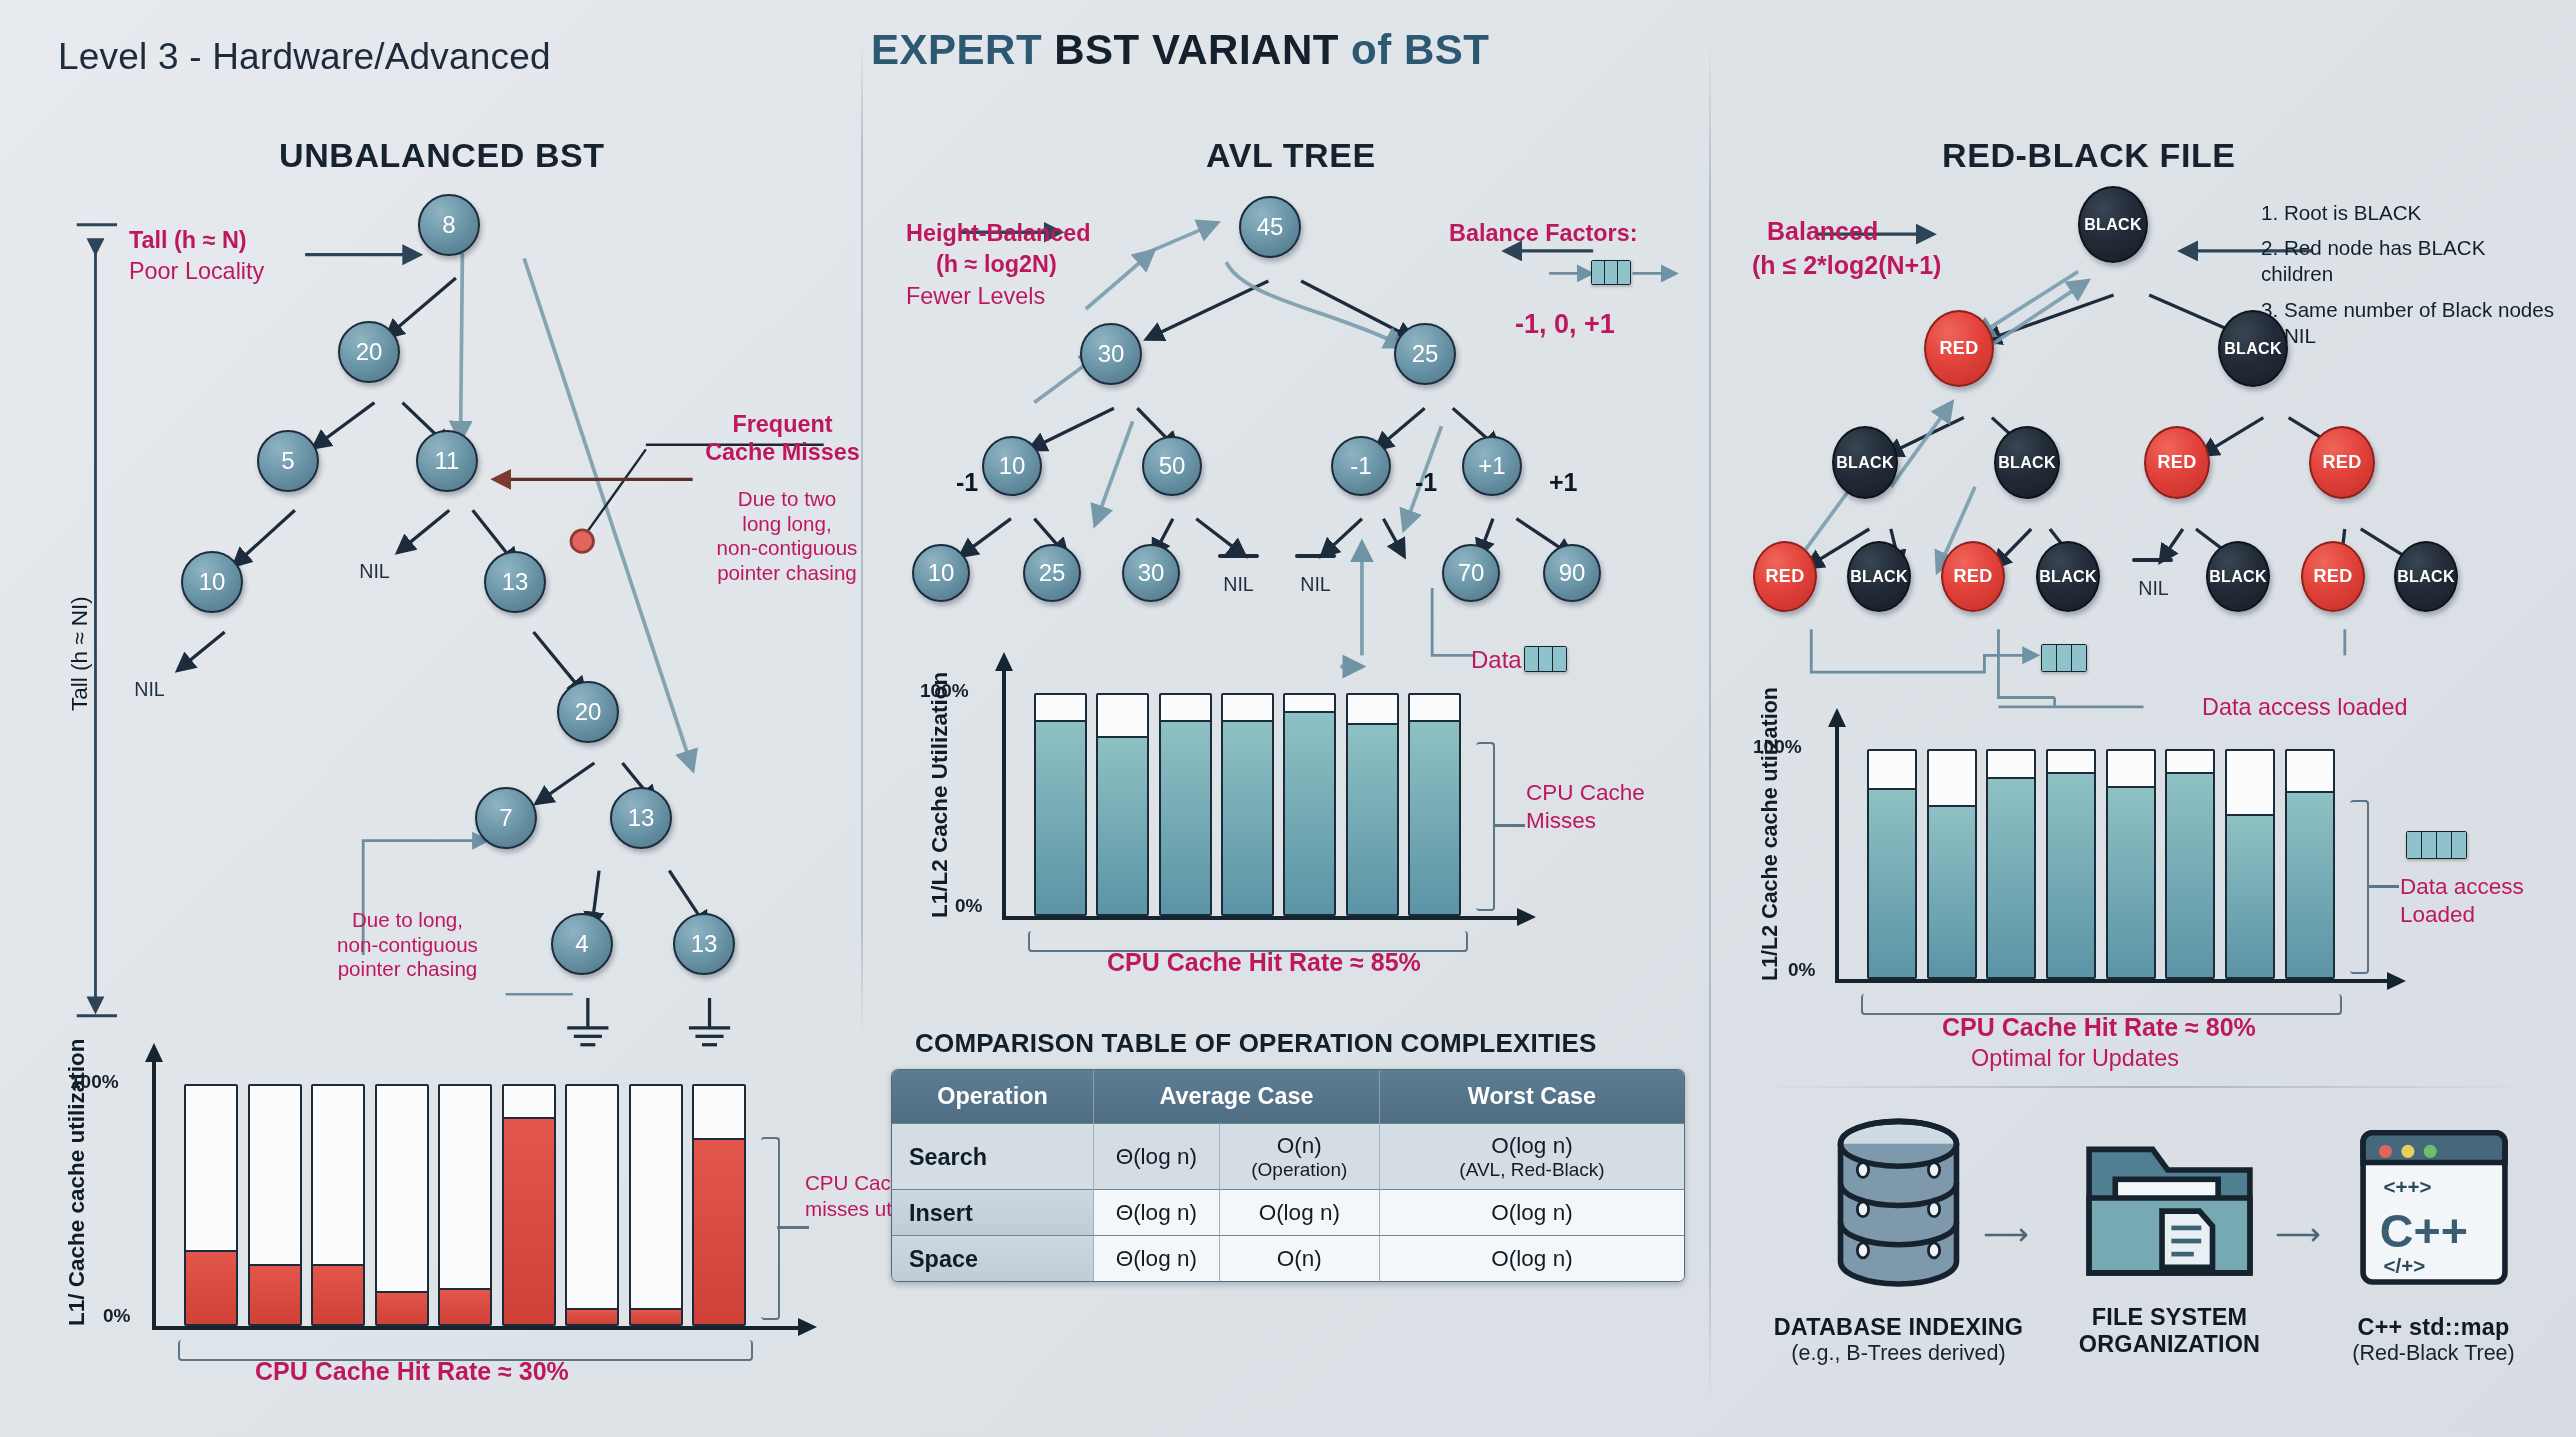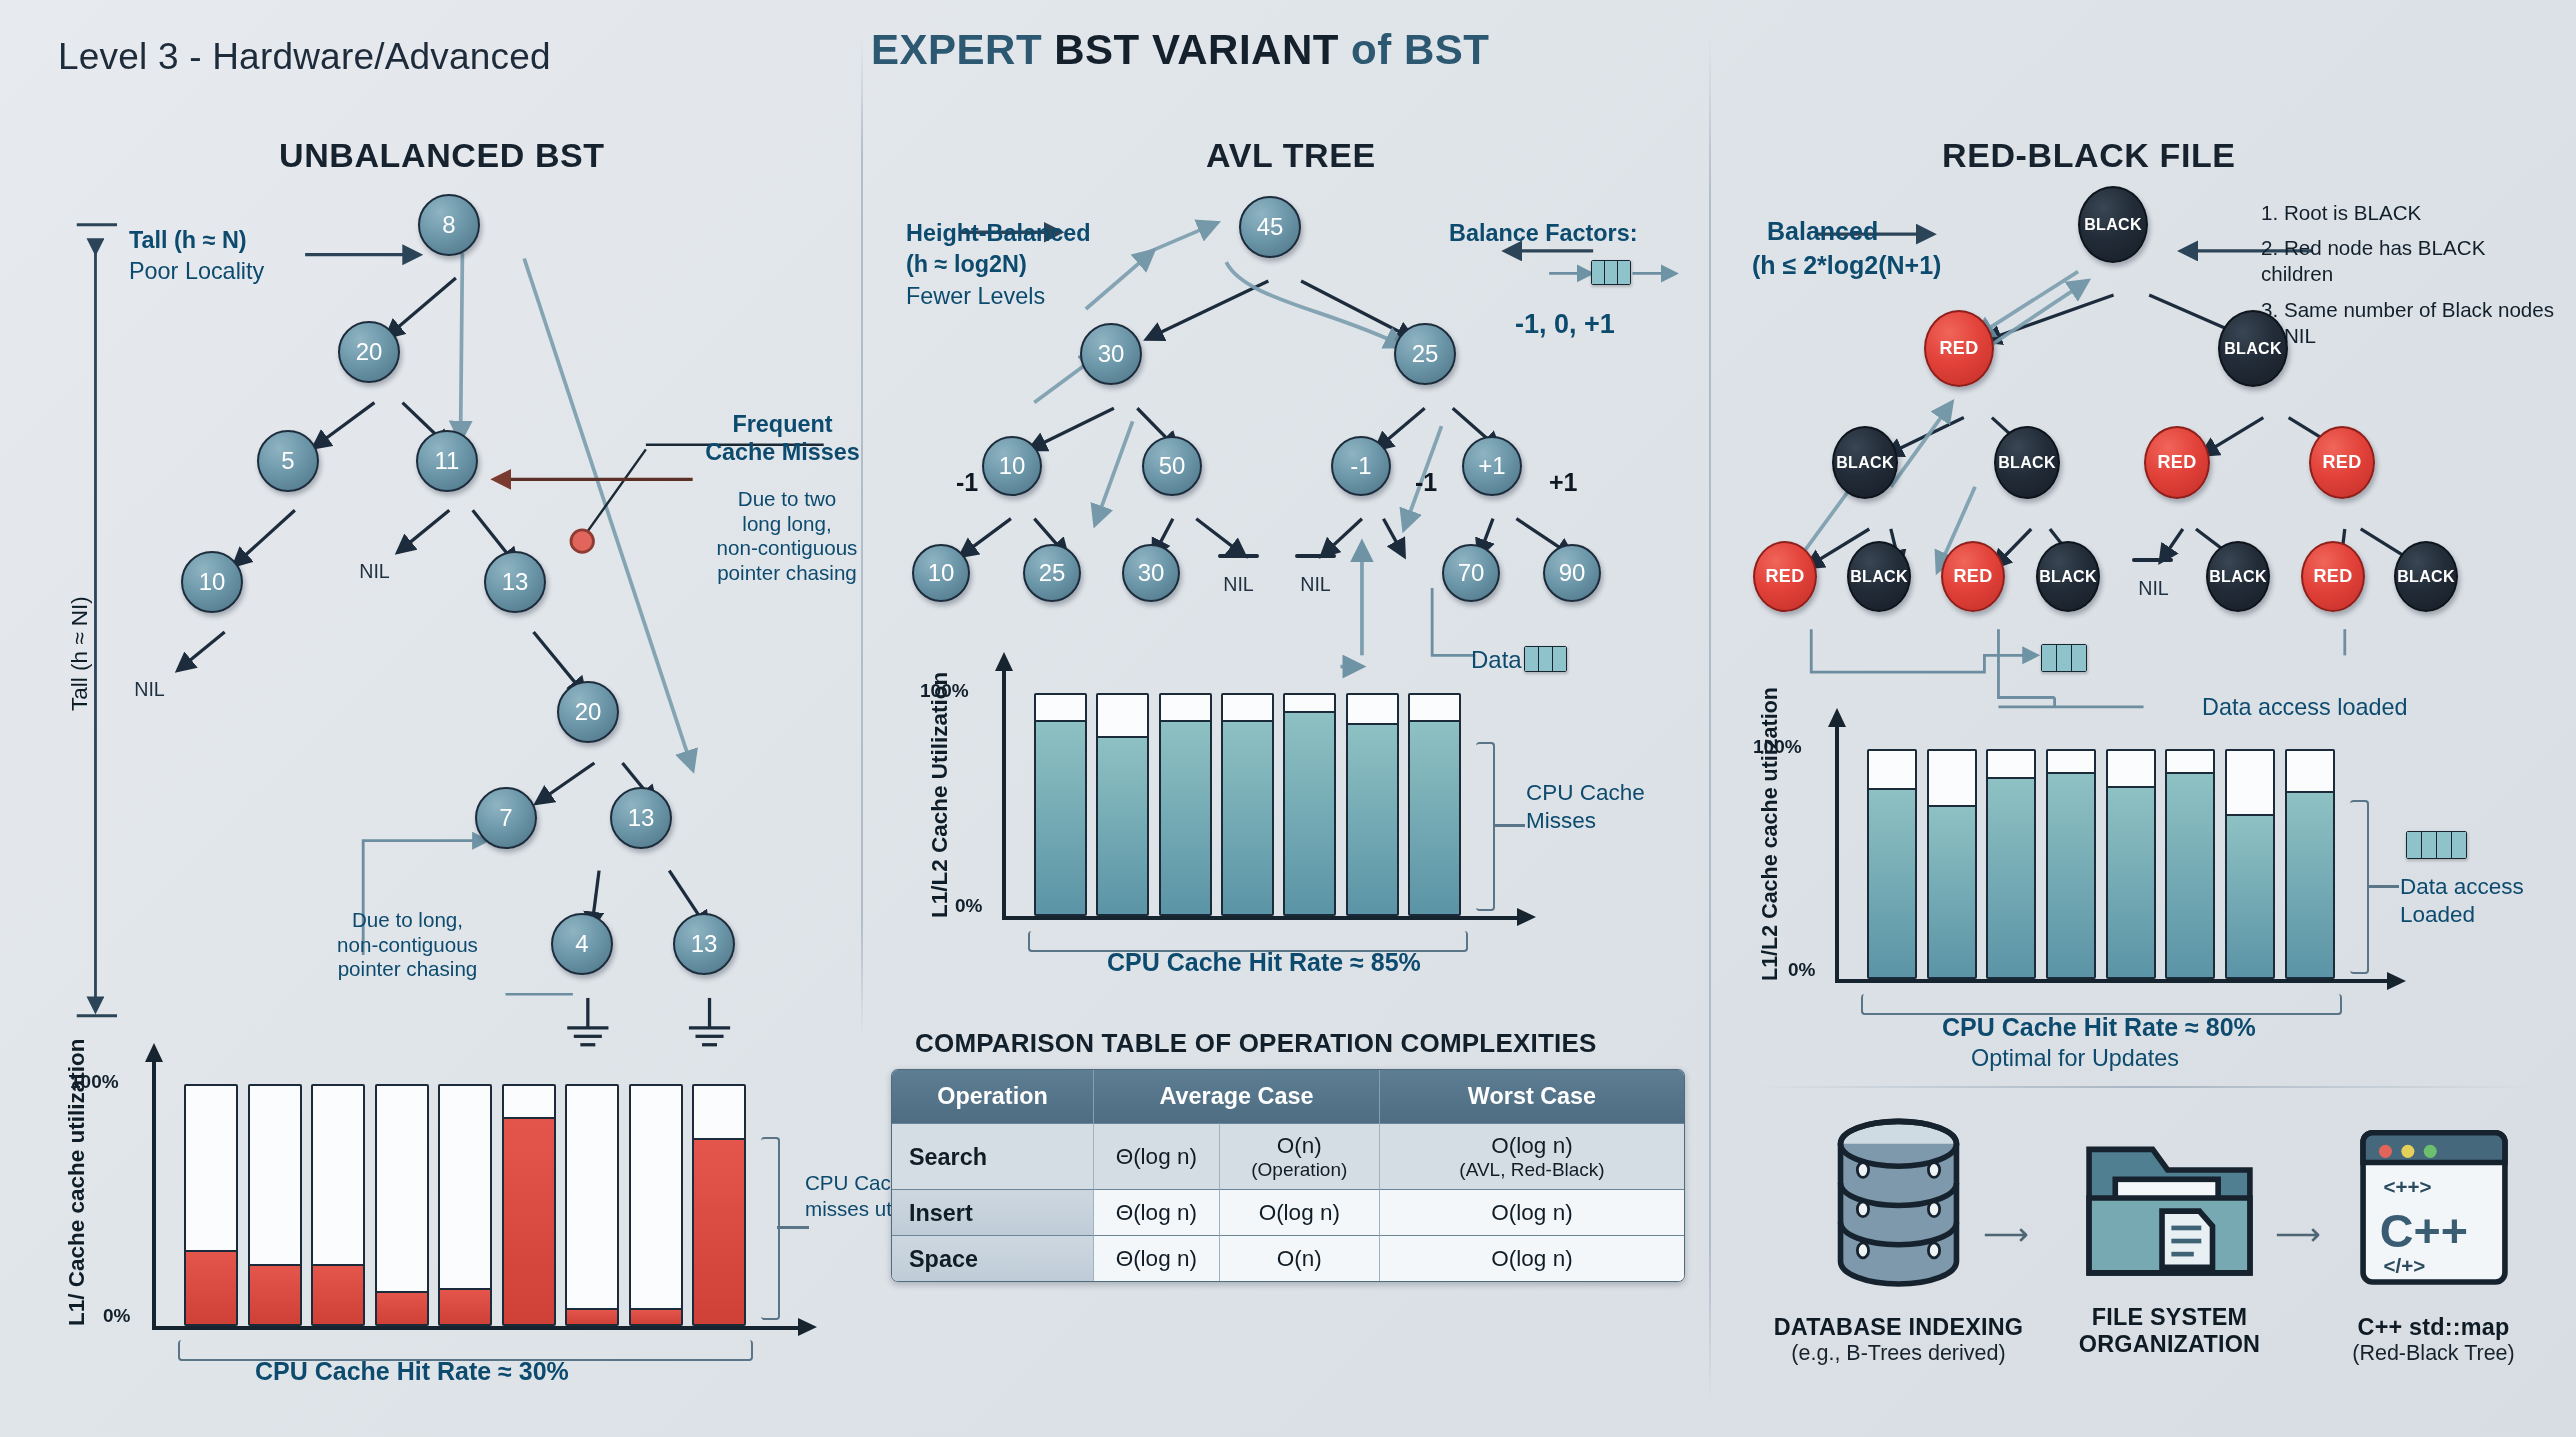--- a/index.html
+++ b/index.html
@@ -36,21 +36,21 @@
   .node.blue{background:radial-gradient(circle at 35% 28%,#8fb4c2 0%,#6d98aa 45%,#4b7285 100%);}
   .node.black{background:radial-gradient(circle at 35% 28%,#3a4654 0%,#222c38 45%,#161d26 100%);border-color:#0d141c;}
   .node.red{background:radial-gradient(circle at 35% 28%,#f0655a 0%,#e2423a 45%,#c32f29 100%);border-color:#8e1f1b;}
   .nlabel{font-size:19px;font-weight:bold;letter-spacing:0.3px;}
   .nnum{font-size:24px;}
 
   .nil{position:absolute;font-size:19.7px;color:#1f3040;text-align:center;}
   .nilbar{position:absolute;height:3.7px;background:#1d2c3c;border-radius:1.9px;}
 
   
-  .lbl{position:absolute;color:#0c4a6e;}
+  .lbl{position:absolute;color:#be185d;}
   .bold{font-weight:bold;}
   .cap{font-size:23.4px;line-height:1.18;}
   .cap-s{font-size:20.6px;line-height:1.2;}
   .bf{position:absolute;font-size:25px;font-weight:bold;color:#0d1822;}
 
   
   .chart{position:absolute;}
   .chart .axisY{position:absolute;left:0;top:0;width:3.7px;background:#16242f;}
   .chart .axisX{position:absolute;height:3.7px;background:#16242f;}
   .tick{position:absolute;font-size:19px;font-weight:bold;color:#12202c;}
@@ -346,21 +346,21 @@
         <div style="position: absolute; left: 614px; top: 234px; width: 0px; height: 0px; border-top: 9.4px solid transparent; border-bottom: 9.4px solid transparent; border-left: 19px solid rgb(22, 36, 47);"></div>
         <div class="brace" style="left: 577px; top: 53px; width: 17px; height: 179px; border-left: none;"></div>
         <div style="position: absolute; left: 593px; top: 142px; width: 32px; height: 2.8px; background: rgb(90, 116, 136);"></div>
         <div class="brace" style="left: -5.6px; top: 256px; width: 571px; height: 19px; border-top: none;"></div>
       </div>
     <div class="lbl cap bold" style="left:105px;top:273px;font-size:25px;">CPU Cache Hit Rate ≈ 30%</div>
     <div class="lbl cap-s" style="left:655px;top:86px;width:168px;line-height:1.25;">CPU Cache misses utilization</div>
   </div>
 
   <div class="lbl cap bold" style="left:906px;top:220px;">Height-Balanced</div>
-  <div class="lbl cap bold" style="left:906px;top:251px;">(h ≈ log2N)</div>
+  <div class="lbl cap bold" style="left:936px;top:251px;">(h ≈ log2N)</div>
   <div class="lbl cap" style="left:906px;top:283px;">Fewer Levels</div>
   <div class="lbl cap bold" style="left:1449px;top:220px;">Balance Factors:</div>
   <div class="lbl cap bold" style="left:1515px;top:309px;font-size:27px;">-1, 0, +1</div>
   <div class="lbl cap" style="left:1471px;top:646px;font-size:24px;">Data</div>
   <div class="cacheblk" style="left:1524px;top:646px;">
       <i style="width:13px;height:24px"></i>
       <i style="width:13px;height:24px"></i>
       <i style="width:13px;height:24px"></i>
     </div>
   <div class="cacheblk" style="left:1591px;top:260px;">

